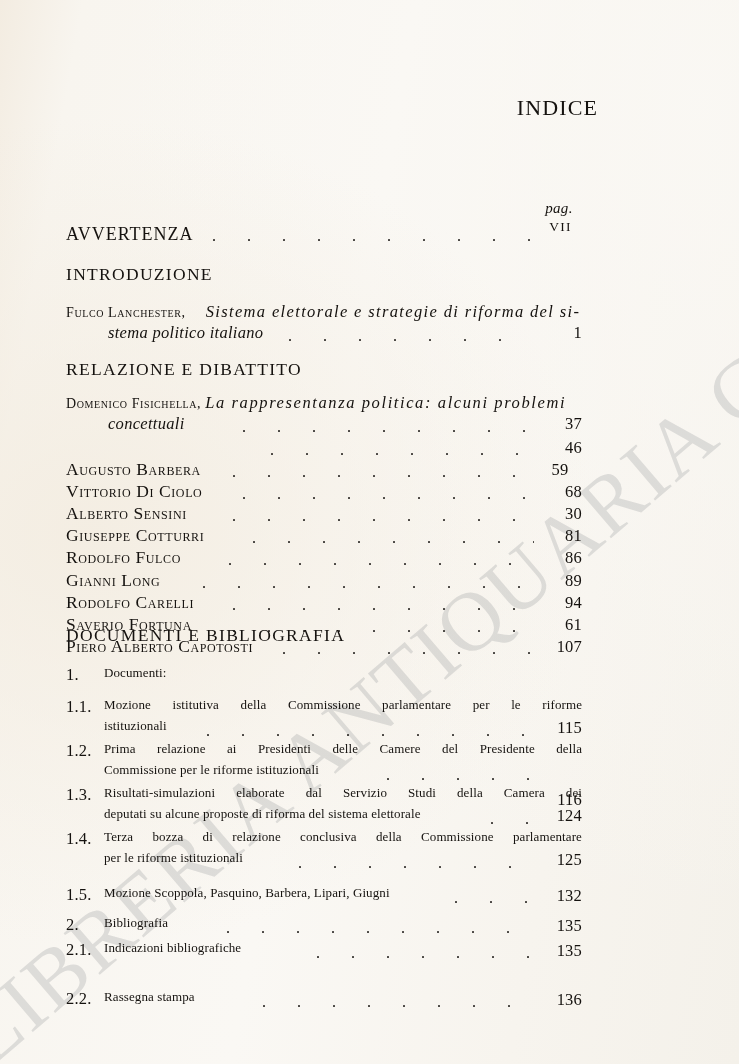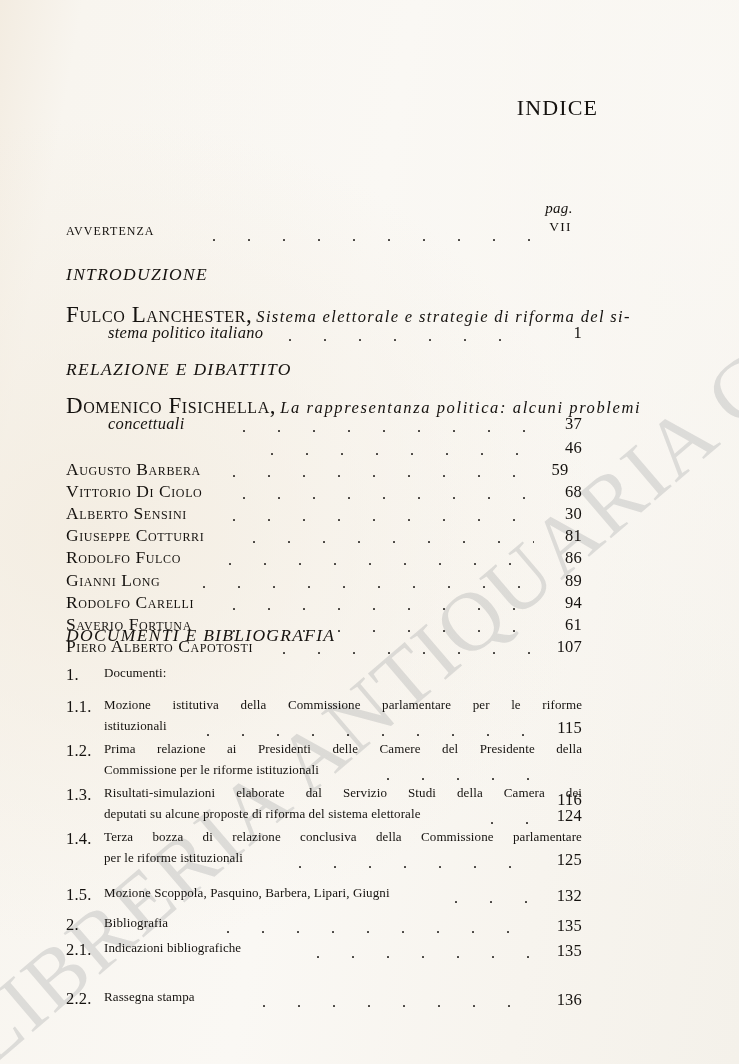--- a/index.html
+++ b/index.html
@@ -103,36 +103,35 @@
   }
 
   
   .section-head {
     position: absolute;
     left: 0;
     font-size: 17.5px;
     letter-spacing: 1.3px;
     font-weight: 400;
     white-space: nowrap;
-    font-style: italic;
   }
 
   
   .avv {
     position: absolute;
     left: 0;
     top: 24px;
     width: 516px;
     height: 22px;
   }
   .avv .label {
     position: absolute;
     left: 0;
     top: 0;
-    font-size: 12px;
+    font-size: 18px;
     letter-spacing: 1px;
   }
 
   
   .leader {
     position: absolute;
     font-size: 16px;
     line-height: 1;
     letter-spacing: 13.5px;
     color: #15120f;
@@ -168,21 +167,21 @@
   .entry-two .line1 {
     position: absolute;
     left: 0;
     top: 0;
     width: 516px;
     font-size: 16px;
     white-space: nowrap;
   }
   .entry-two .line1 .nm {
     font-variant: small-caps;
-    font-size: 23px;
+    font-size: 14px;
     letter-spacing: 0.6px;
   }
   .entry-two .line1 .ti {
     font-style: italic;
     font-size: 16.5px;
     letter-spacing: 0.3px;
   }
   .entry-two .line2 {
     position: absolute;
     left: 42px;
@@ -245,21 +244,21 @@
       <div class="avv">
         <span class="label">AVVERTENZA</span>
         <span class="leader" style="left:146px; top:4px; width:322px;">. . . . . . . . . . . . . . . . . . . . . . . .</span>
       </div>
 
       <div class="section-head" style="top:64px;">INTRODUZIONE</div>
 
       <div class="entry-two" style="position:absolute; left:0; top:102px; width:516px; height:44px;">
         <div class="line1">
           <span class="nm">Fulco Lanchester,</span>
-          <span class="ti" style="letter-spacing:1.35px;">Sistema elettorale e strategie di riforma del si-</span>
+          <span class="ti" style="letter-spacing:1.35px;margin-left:16px;">Sistema elettorale e strategie di riforma del si-</span>
         </div>
         <div class="line2">stema politico italiano</div>
         <span class="leader" style="left:222px; top:26px; width:246px;">. . . . . . . . . . . . . . . . . .</span>
         <span class="pagnum" style="top:21px;">1</span>
       </div>
 
       <div class="section-head" style="top:159px;">RELAZIONE E DIBATTITO</div>
 
       <div class="entry-two" style="position:absolute; left:0; top:193px; width:516px; height:44px;">
         <div class="line1">

